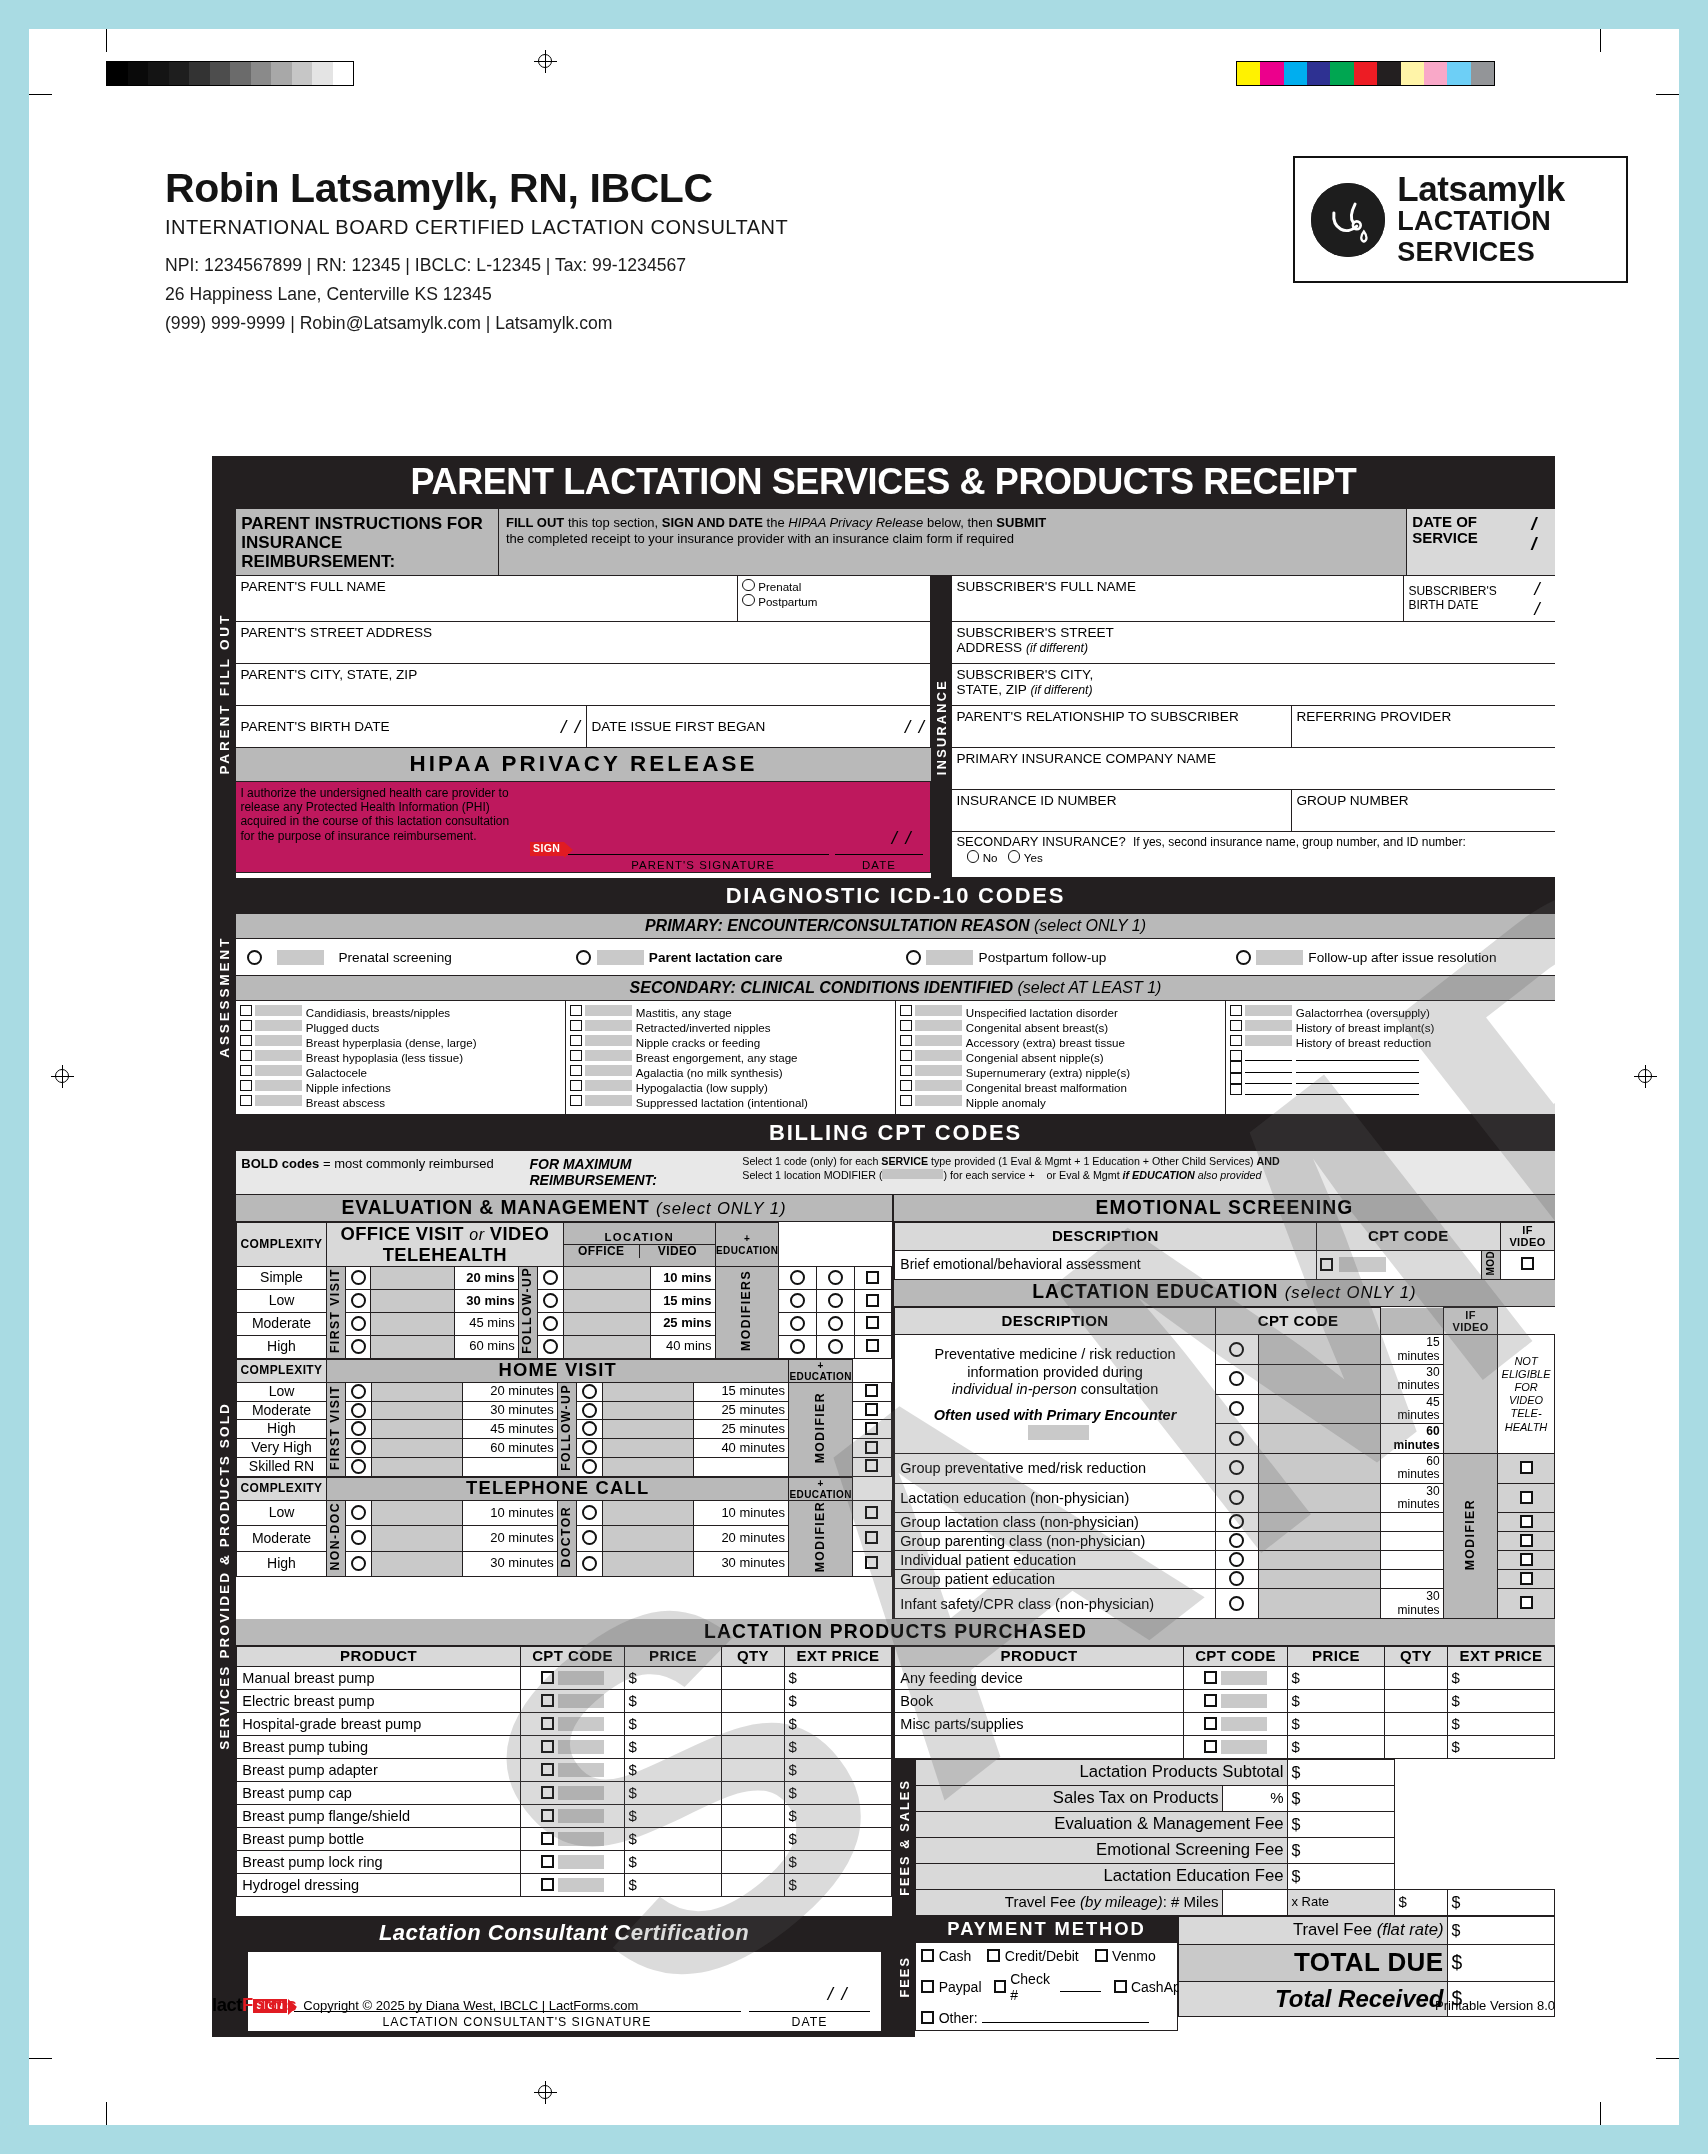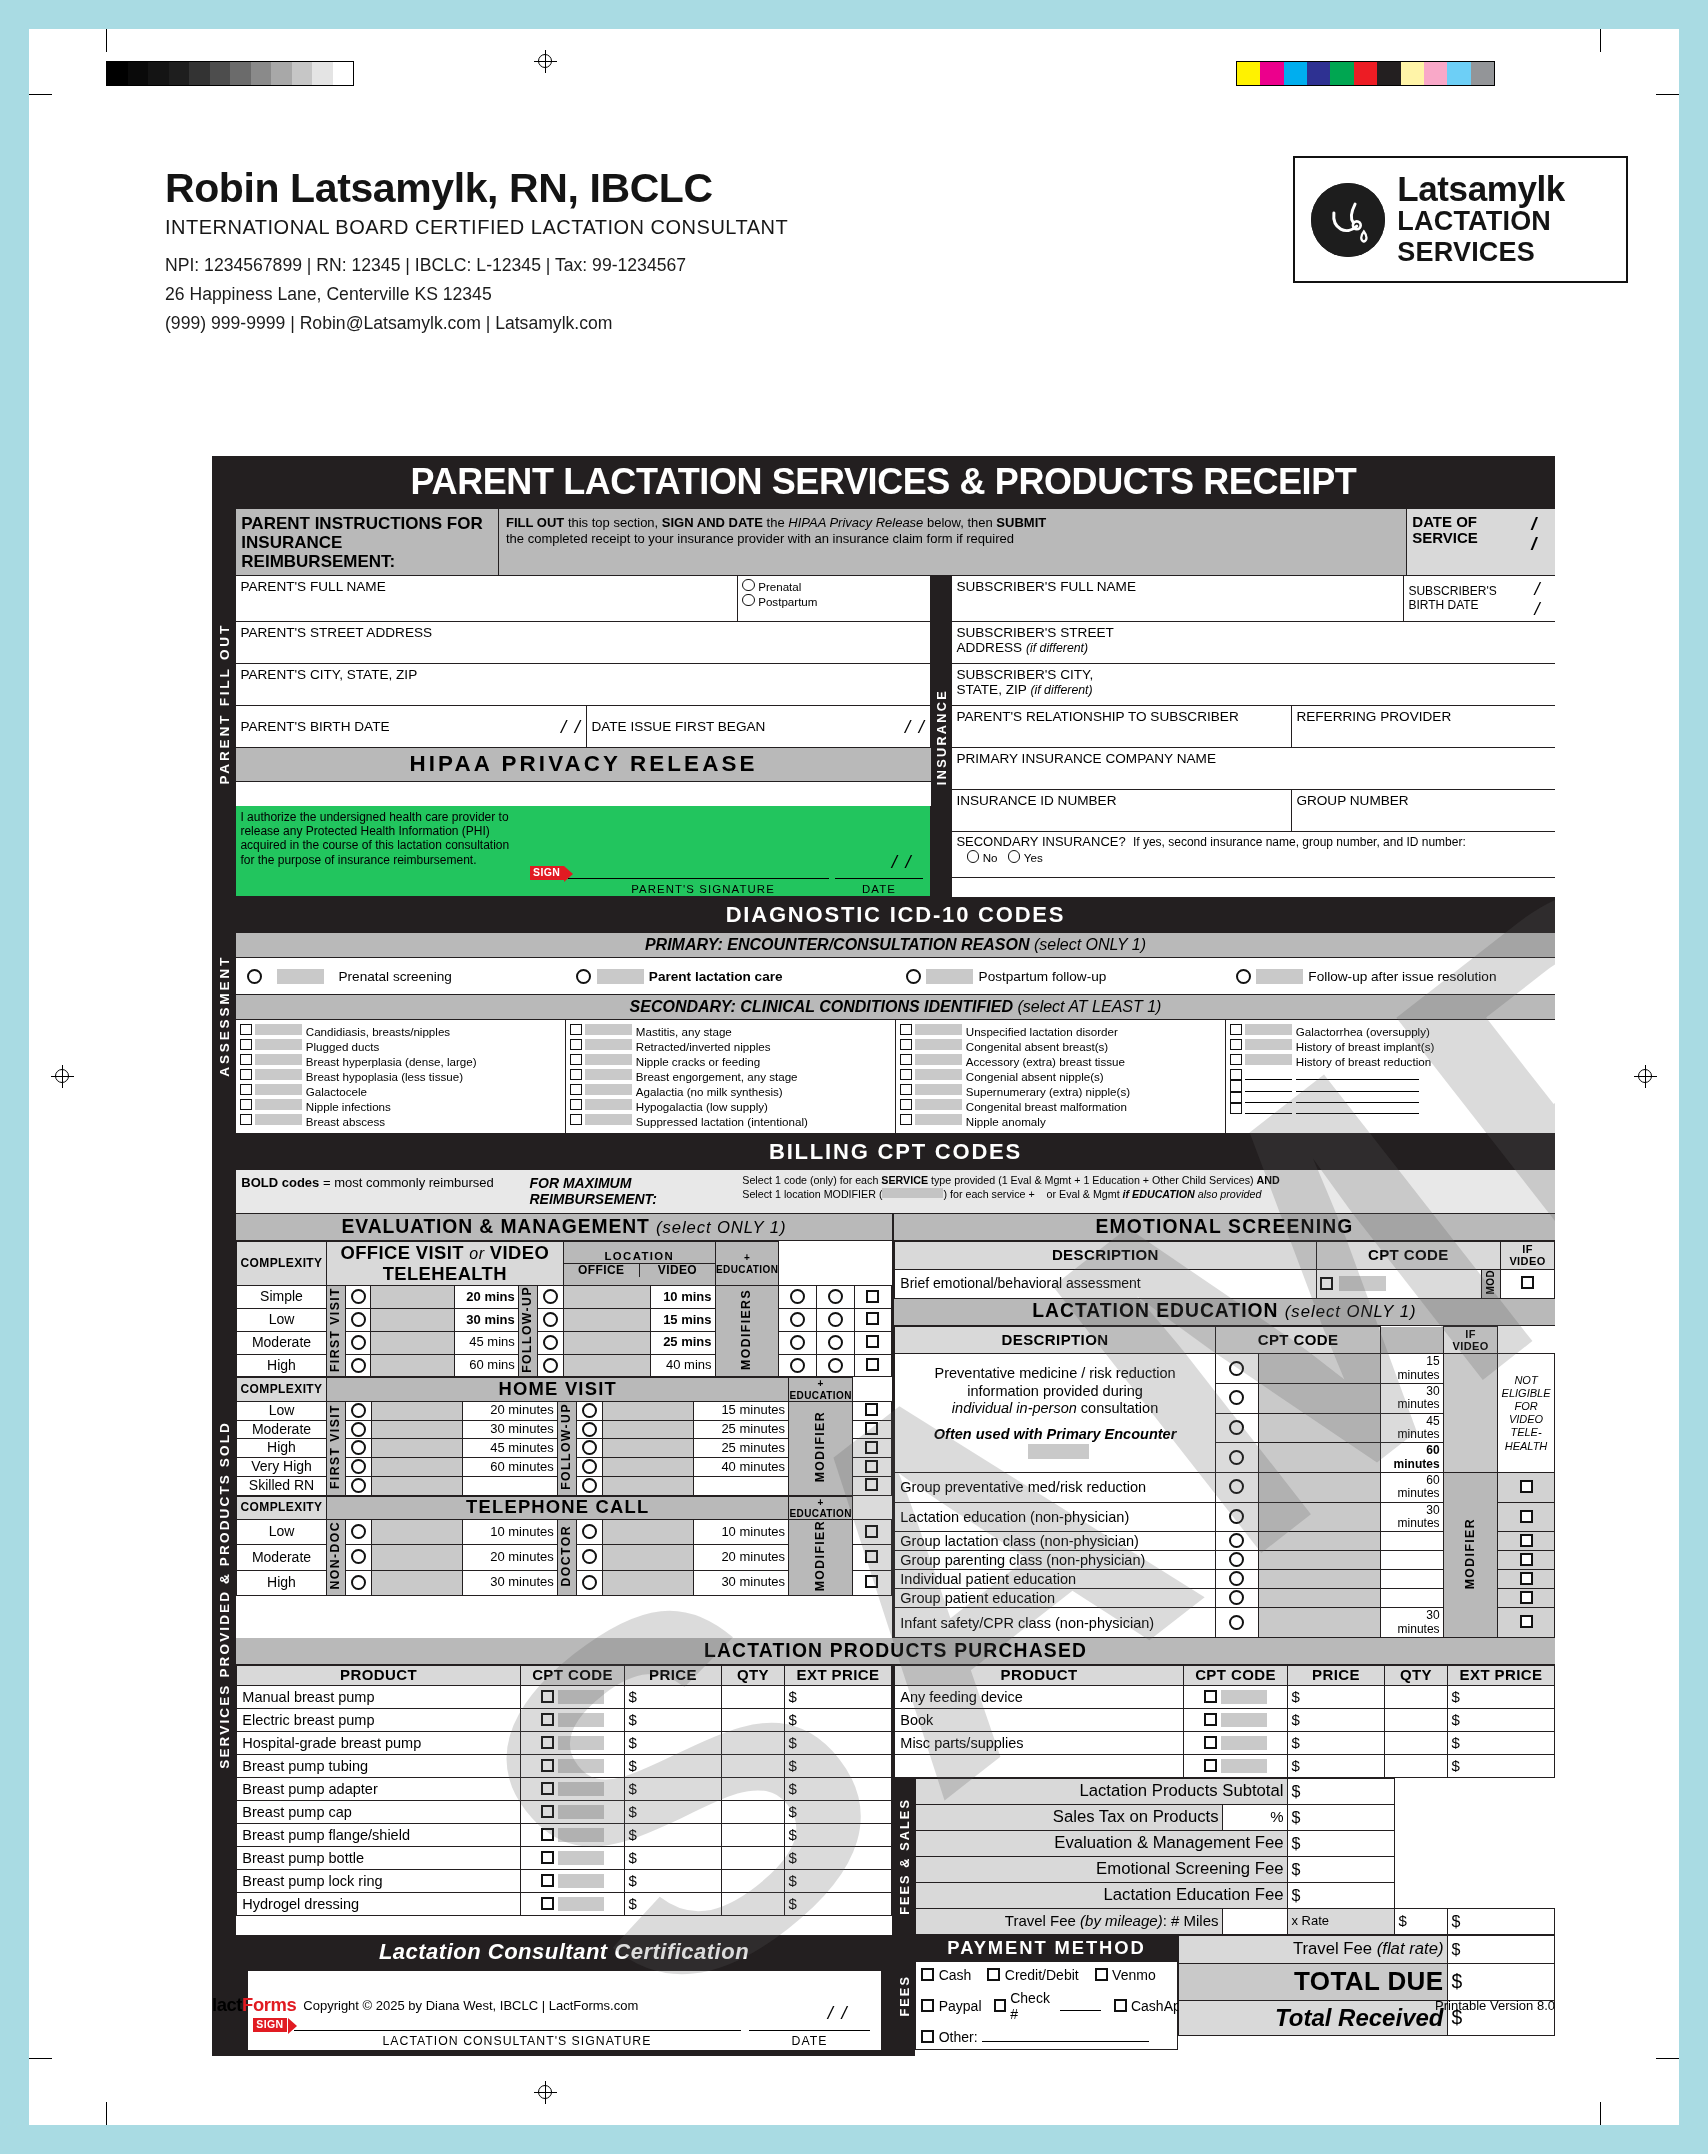--- a/index.html
+++ b/index.html
@@ -257,21 +257,21 @@
                 <div class="cell" style="width:351px;height:42px;display:flex;justify-content:space-between;align-items:center;">
                   <span class="lbl" style="white-space:pre-line">PARENT'S BIRTH DATE</span>
                   <span class="slashes">/      /</span>
                 </div>
                 <div class="cell last" style="width:344px;height:42px;border-right:1.3px solid #231f20;display:flex;justify-content:space-between;align-items:center;">
                   <span class="lbl" style="white-space:pre-line">DATE ISSUE FIRST BEGAN</span>
                   <span class="slashes">/      /</span>
                 </div>
               </div>
               <div class="hipaa-band">HIPAA PRIVACY RELEASE</div>
-              <div style="display:flex;background:#22c55e;height:91px;border-right:1.3px solid #231f20;border-bottom:1.3px solid #231f20;margin-top:24px;">
+              <div style="display:flex;background:#be185d;height:91px;border-right:1.3px solid #231f20;border-bottom:1.3px solid #231f20;">
                 <div style="width:290px;padding:3.5px 4.4px;font-size:12px;line-height:1.19;">I authorize the undersigned health care provider to release any Protected Health Information (PHI) acquired in the course of this lactation consultation for the purpose of insurance reimbursement.</div>
                 <div style="flex:1;position:relative;">
                   <div style="position:absolute;left:3.5px;bottom:16px;">
                     <span class="sign-flag">SIGN</span>
                   </div>
                   <div style="position:absolute;left:42px;right:101px;bottom:17.6px;border-bottom:1.8px solid #000;"></div>
                   <div style="position:absolute;left:42px;right:92px;bottom:0.9px;text-align:center;font-size:11.4px;letter-spacing:1.1px;">PARENT'S SIGNATURE</div>
                   <div style="position:absolute;right:17.6px;bottom:23px;" class="slashes">/      /</div>
                   <div style="position:absolute;right:7px;width:88px;bottom:17.6px;border-bottom:1.8px solid #000;"></div>
                   <div style="position:absolute;right:7px;width:88px;bottom:0.9px;text-align:center;font-size:11.4px;letter-spacing:1.1px;">DATE</div>

